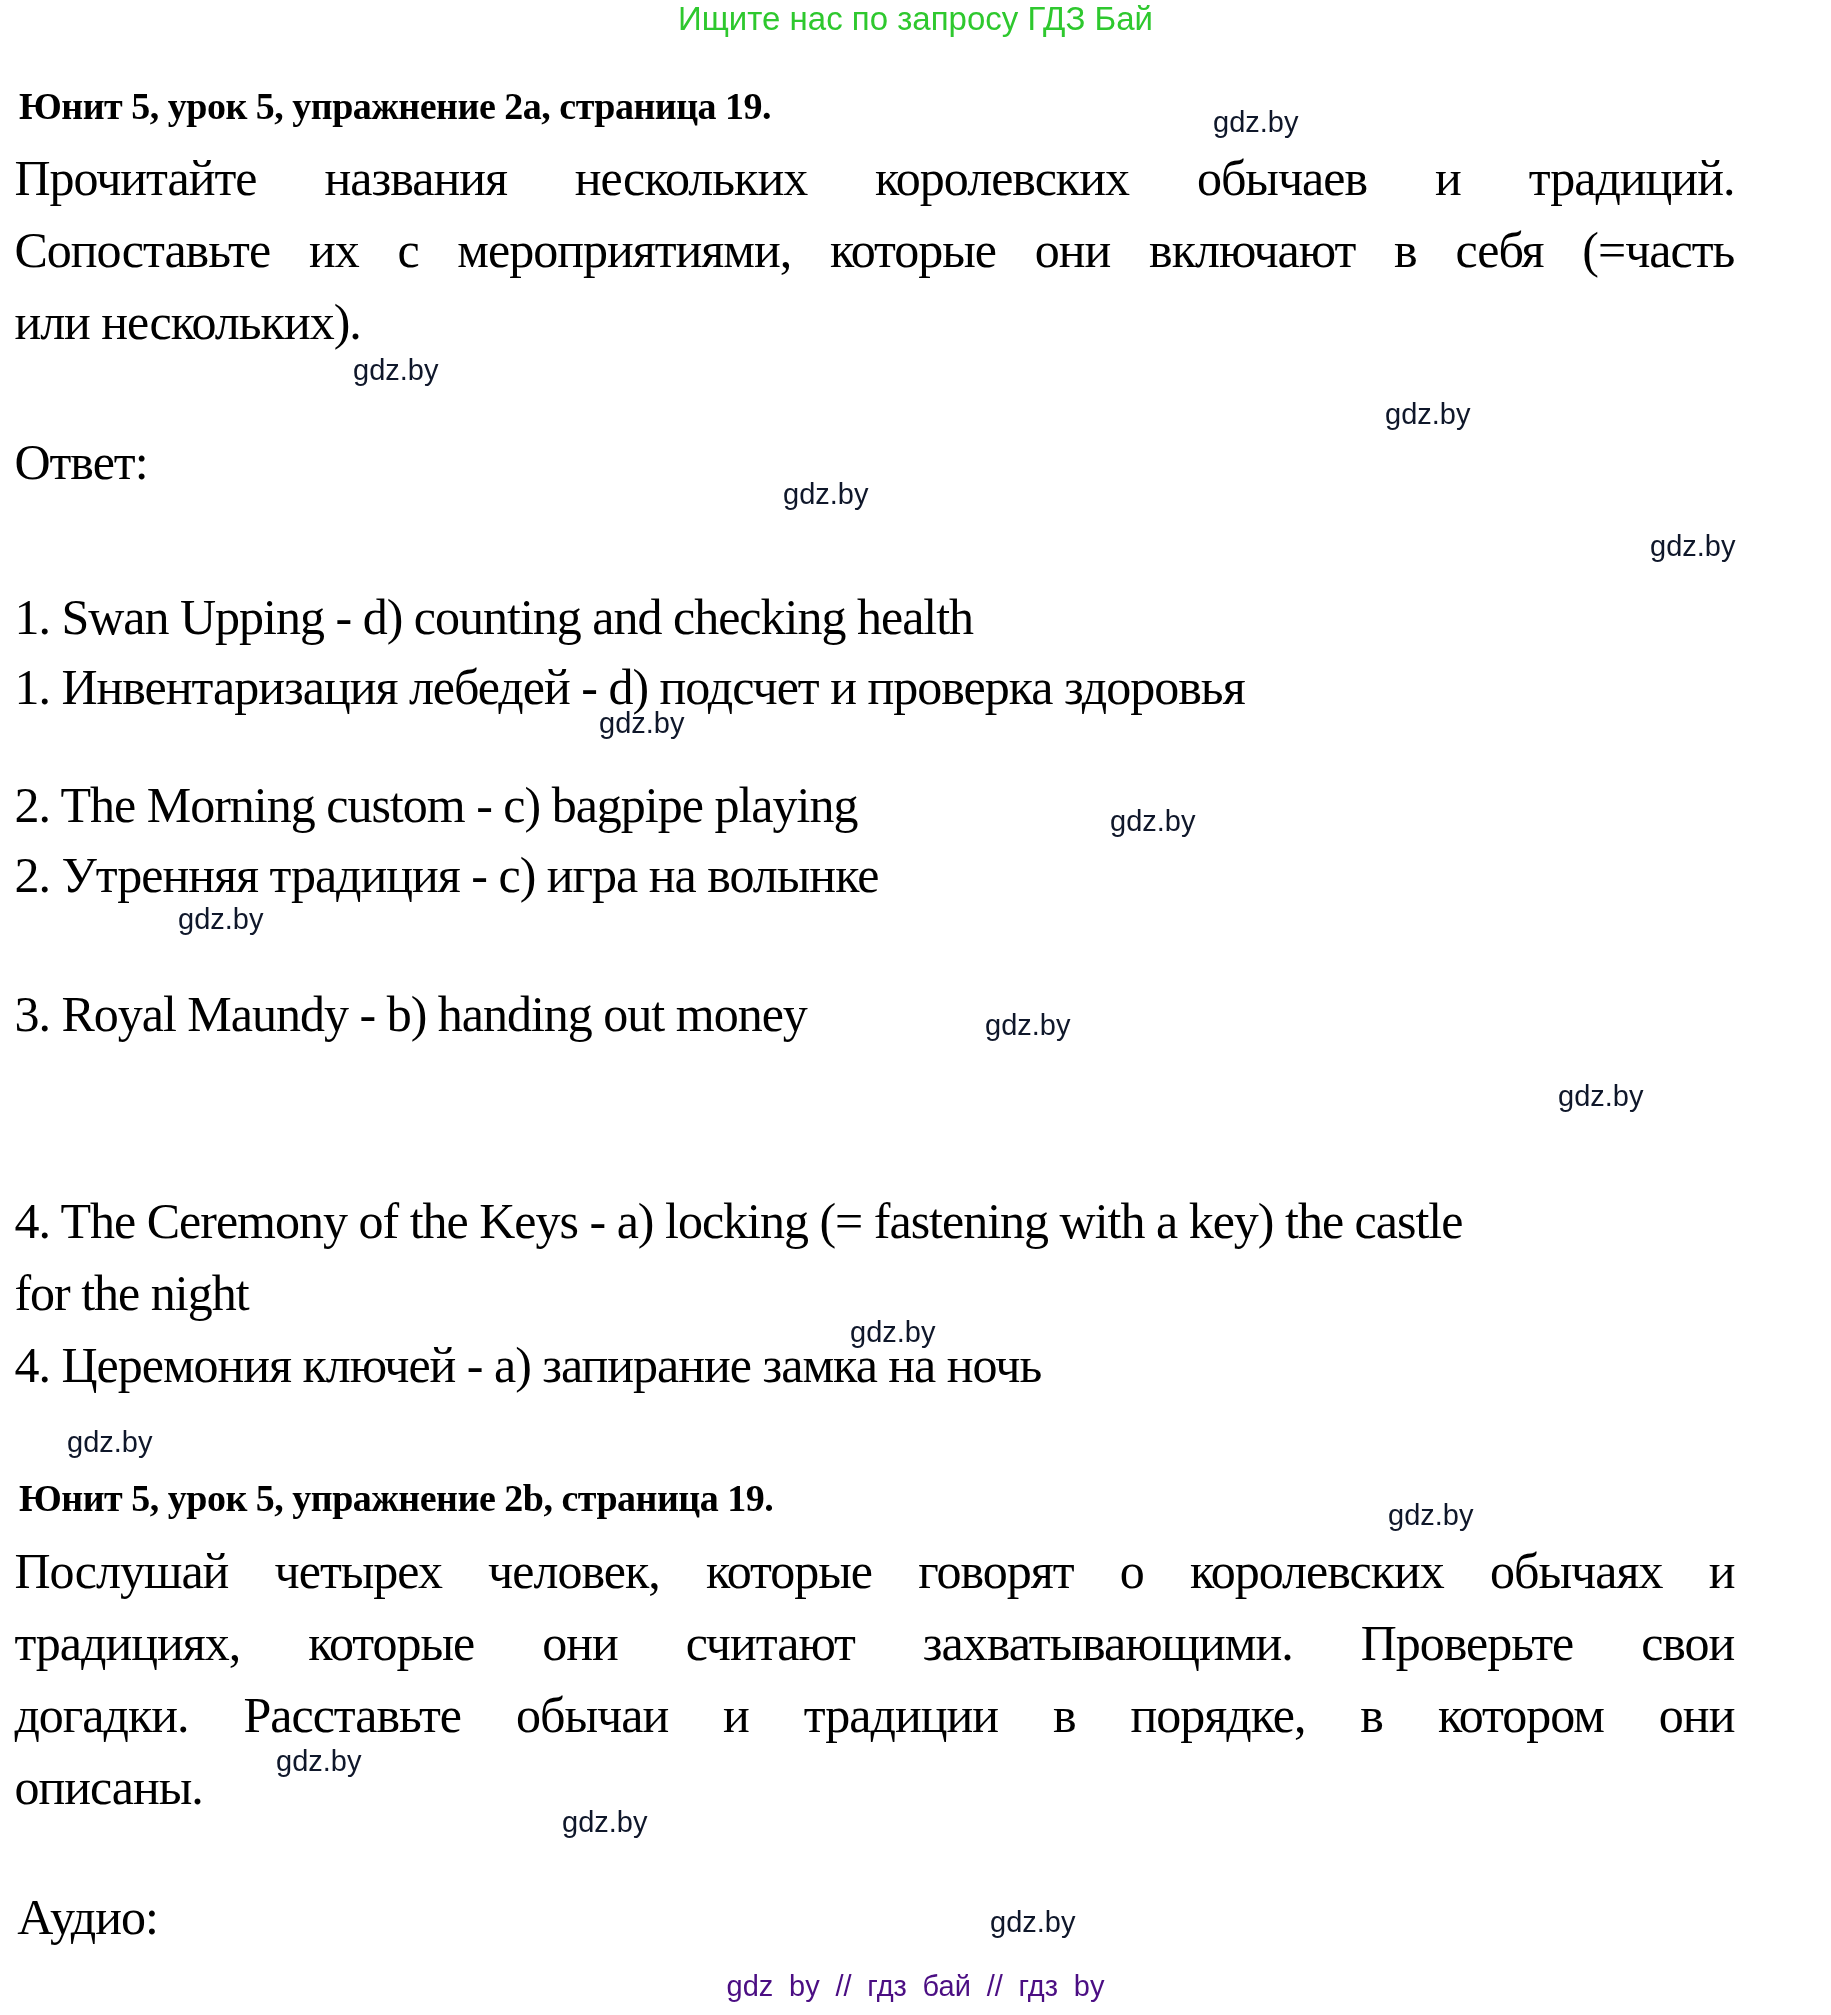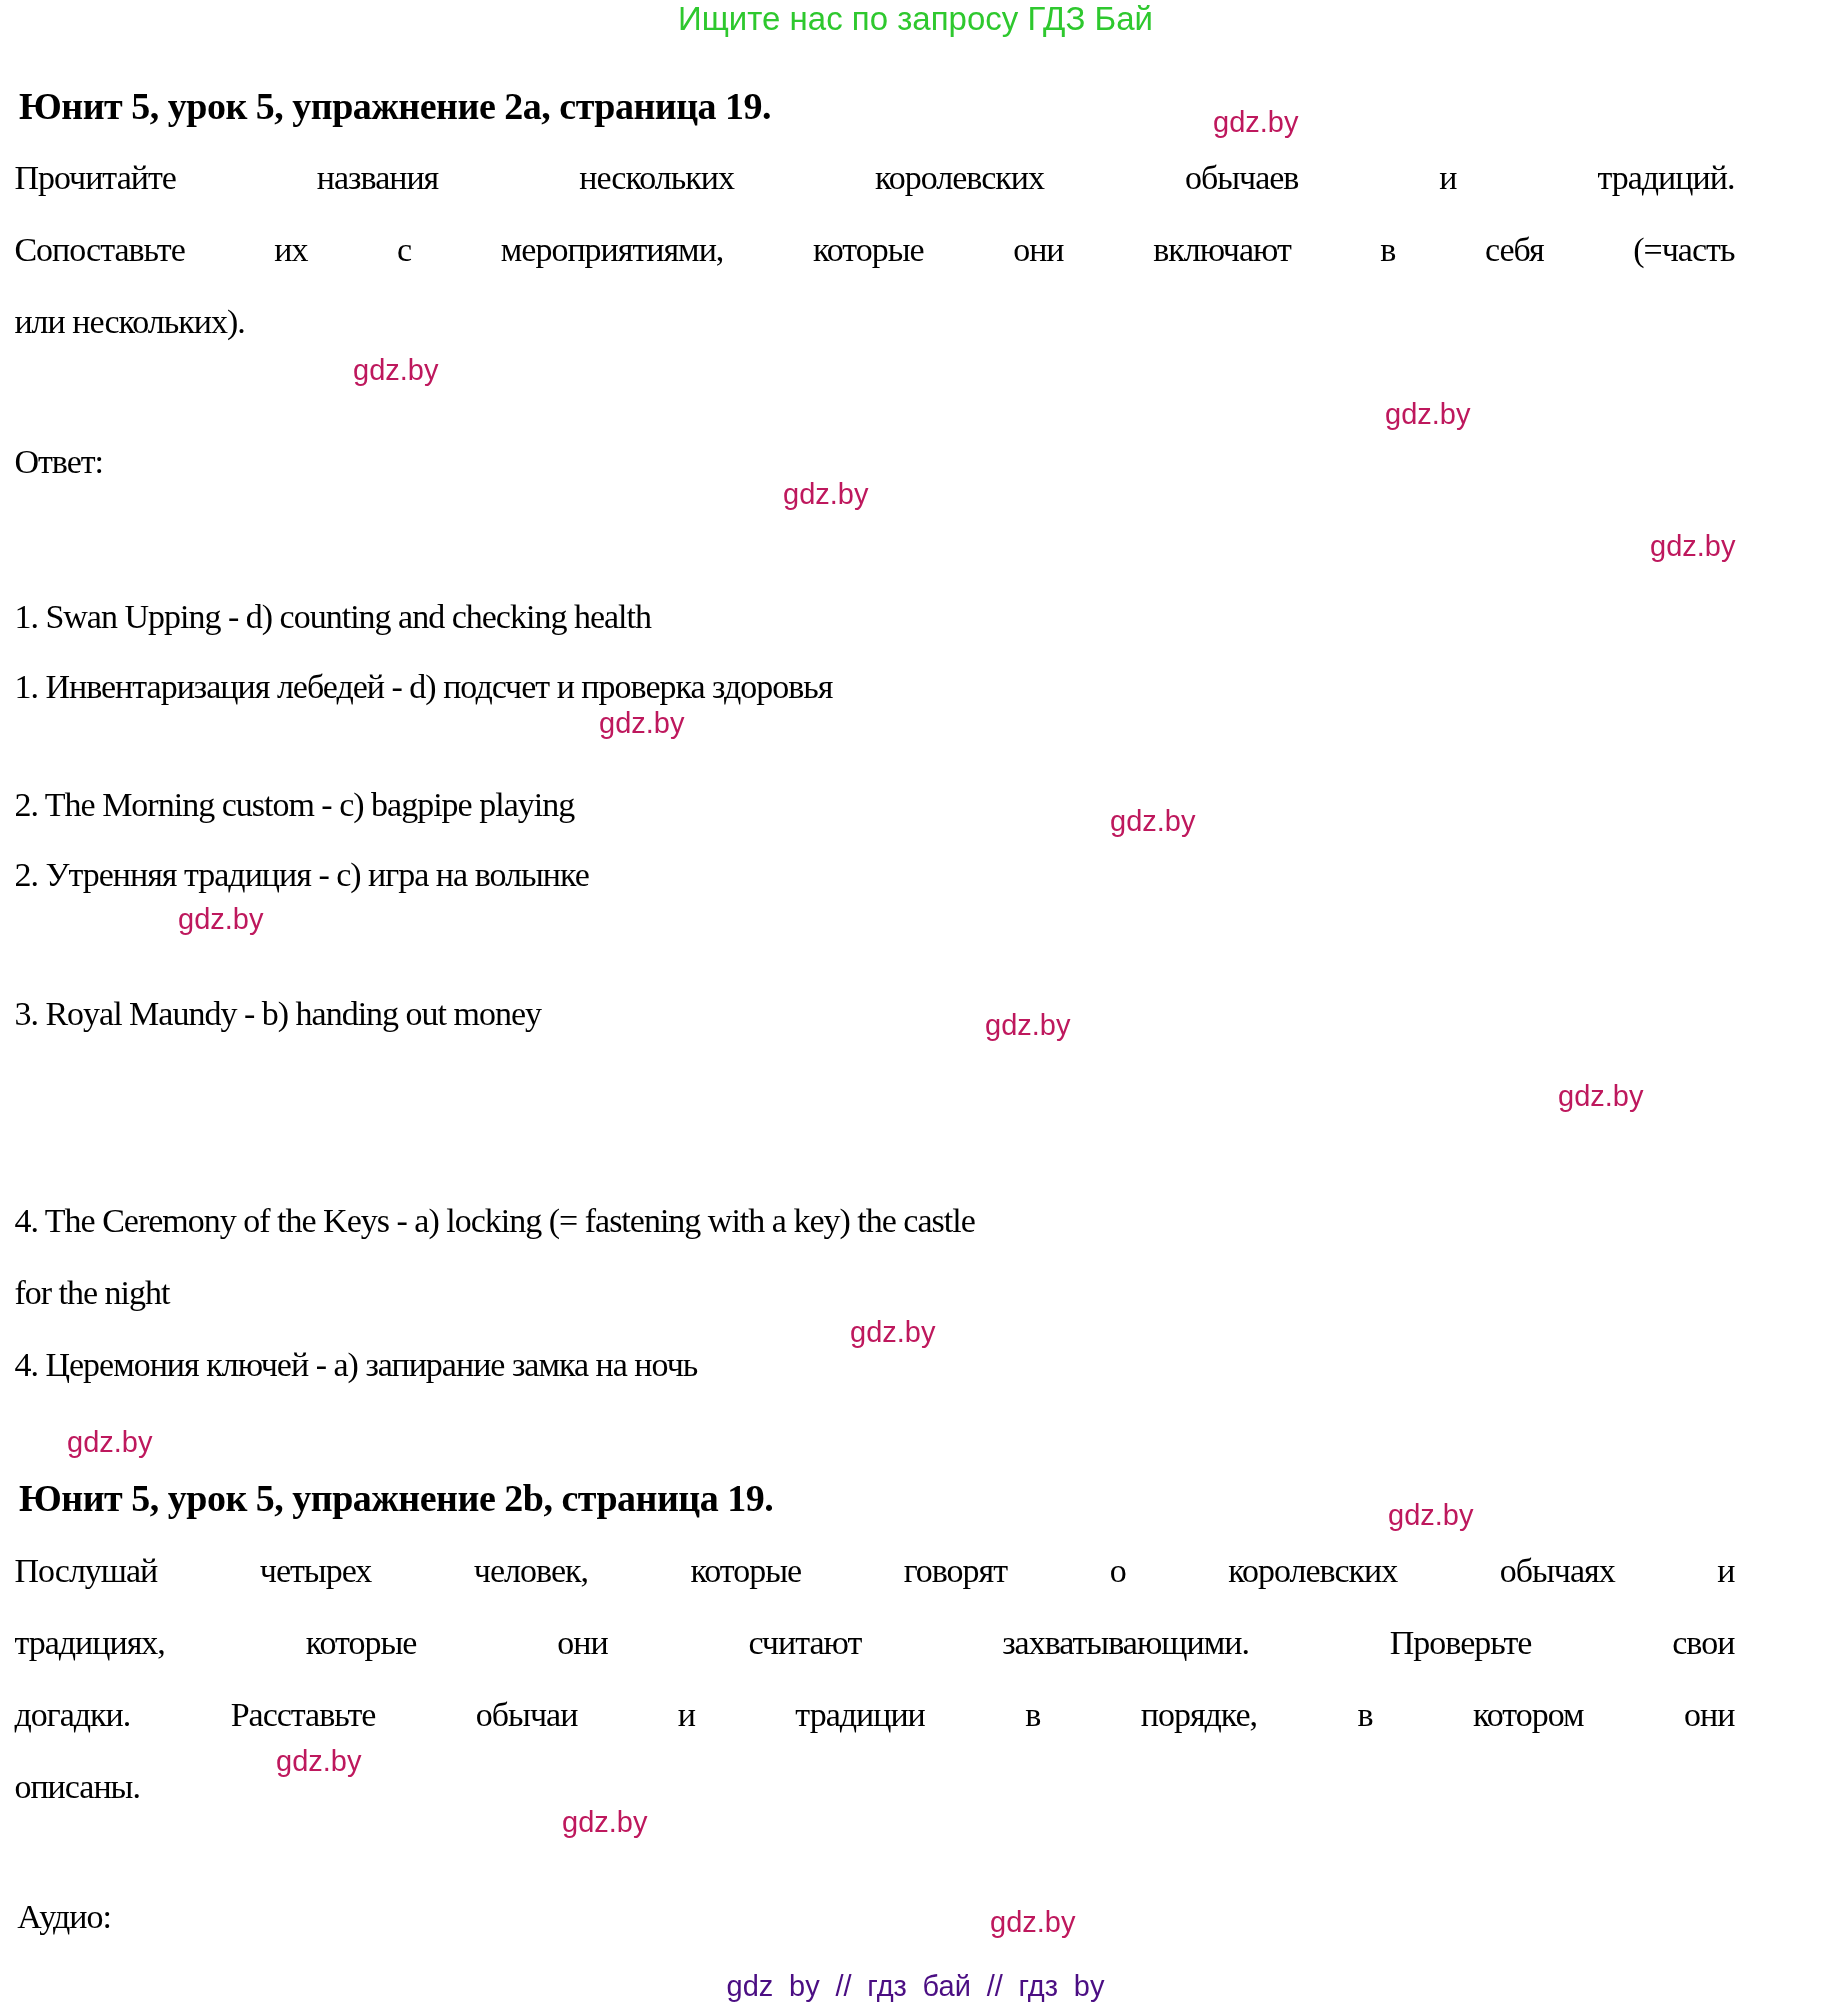--- a/index.html
+++ b/index.html
@@ -14,37 +14,37 @@
     font-family:"Liberation Sans","DejaVu Sans",sans-serif;
     font-size:33px; line-height:38px; color:#2EC82E;
   }
   .title {
     position:absolute; left:19px;
     font-weight:bold; font-size:38px; line-height:61px;
     letter-spacing:-0.5px; white-space:nowrap;
   }
   .title-2a { top:76px; }
   .title-2b { top:1468px; }
-  .body-block { position:absolute; left:14.4px; font-size:34px; letter-spacing:-1px; }
+  .body-block { position:absolute; left:14.4px; font-size:50px; letter-spacing:-1px; }
   .para { width:1720px; line-height:72px; }
   .para-2a { top:142px; }
   .para-2b { top:1535px; }
   .ln { white-space:nowrap; }
   .just { white-space:normal; text-align:justify; text-align-last:justify; }
   .answer-label { top:426px; line-height:72px; }
   .audio-label { top:1881px; left:17.3px; line-height:72px; }
   .ans { line-height:70px; }
   .ans-1 { top:582px; }
   .ans-2 { top:770px; }
   .ans-3 { top:978px; line-height:72px; }
   .ans-4 { top:1185px; line-height:72px; }
   .wm {
     position:absolute;
     font-family:"Liberation Sans","DejaVu Sans",sans-serif;
-    font-size:29px; line-height:33px; color:#be185d; white-space:nowrap;
+    font-size:29px; line-height:33px; color:#0f172a; white-space:nowrap;
   }
   .footer {
     position:absolute; top:1969px; left:0; width:100%;
     text-align:center;
     font-family:"Liberation Sans","DejaVu Sans",sans-serif;
     font-size:29px; line-height:35px; color:#4B0E83; word-spacing:7.7px;
   }
 </style>
 </head>
 <body>

